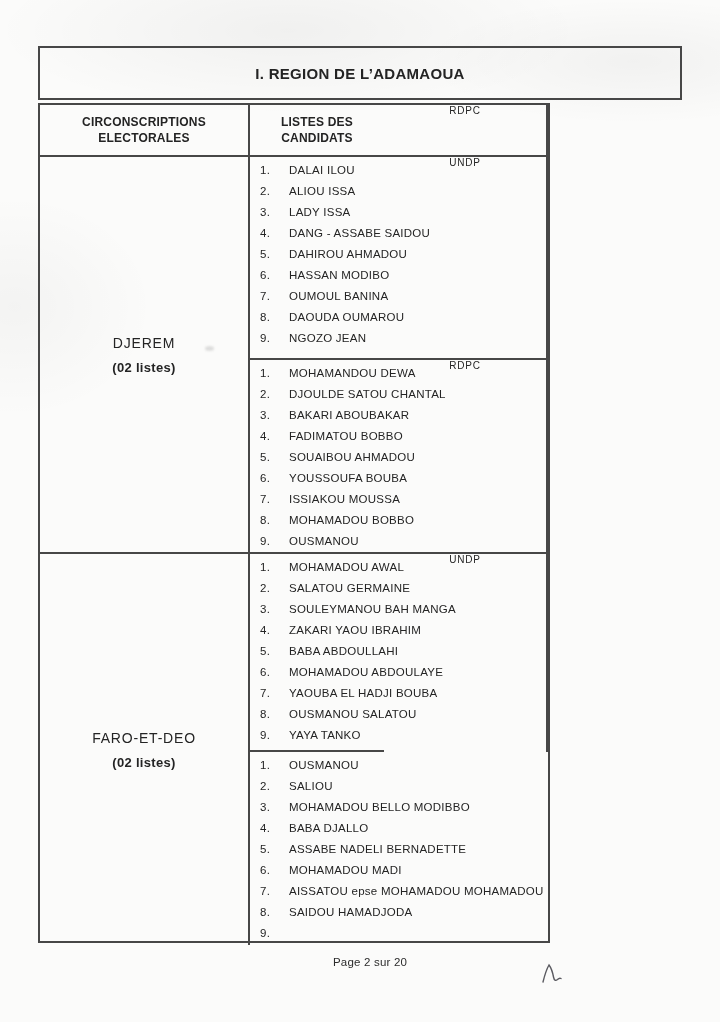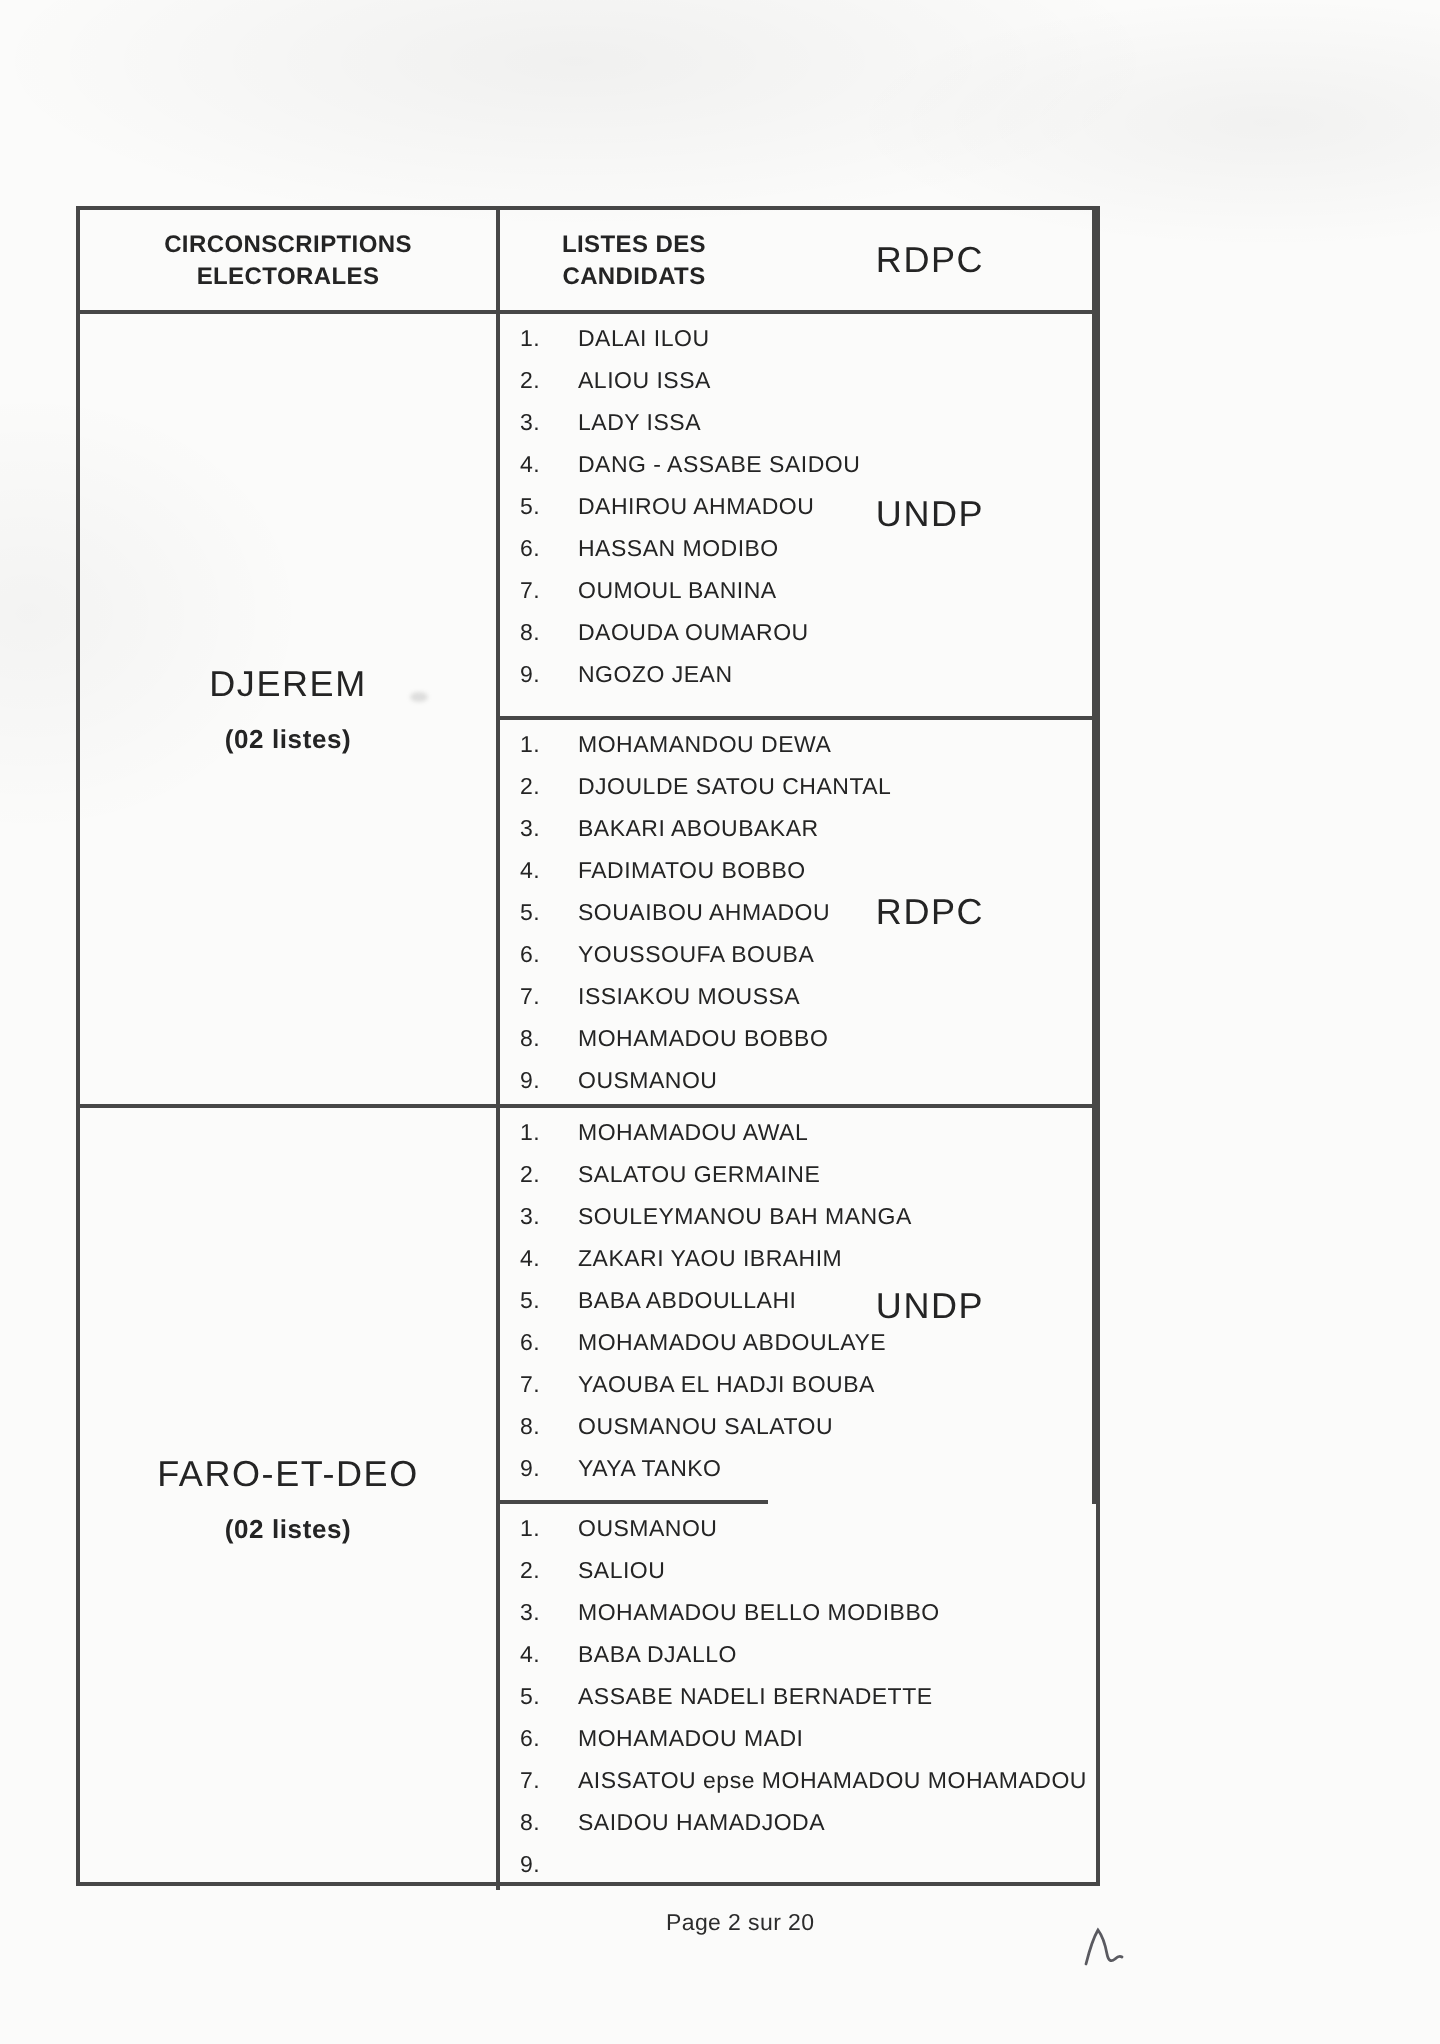--- a/index.html
+++ b/index.html
@@ -41,25 +41,25 @@
   .br{border-right:2px solid var(--line);}
   .bb{border-bottom:2px solid var(--line);}
   .head{
     display:flex;flex-direction:column;align-items:center;justify-content:center;
     font-weight:bold;font-size:12px;line-height:16px;letter-spacing:.2px;text-align:center;
   }
   .circ{
     display:flex;flex-direction:column;align-items:center;justify-content:center;
     gap:9px;text-align:center;
   }
-  .circ .circ-name{font-size:18px;letter-spacing:.8px;}
+  .circ .circ-name{font-size:14px;letter-spacing:.8px;}
   .circ .circ-note{font-size:13px;letter-spacing:.3px;font-weight:bold;}
   .party{
-    display:flex;align-items:center;justify-content:center;
-    font-size:18px;letter-spacing:.8px;
+    display:flex;justify-content:center;
+    font-size:10px;letter-spacing:.8px;
   }
   .cands{
     padding:3px 4px 0 10px;
     display:flex;flex-direction:column;
   }
   .cand-item{
     display:flex;align-items:baseline;
     line-height:21px;font-size:11.5px;letter-spacing:.25px;white-space:nowrap;
   }
   .cand-num{width:21px;flex:0 0 21px;}
@@ -74,20 +74,23 @@
   .smudge{
     position:absolute;left:205px;top:346px;width:9px;height:5px;border-radius:50%;
     background:rgba(90,90,90,.18);filter:blur(1px);
   }
 </style>
 </head>
 <body>
 
 <div class="page">
 
+  <div class="title-box">
+    <span>I. REGION DE L’ADAMAOUA</span>
+  </div>
 
   <div class="table">
 
     <div class="cell head br bb">
       <span>CIRCONSCRIPTIONS</span>
       <span>ELECTORALES</span>
     </div>
     <div class="cell head bb">
       <span>LISTES DES CANDIDATS</span>
     </div>

